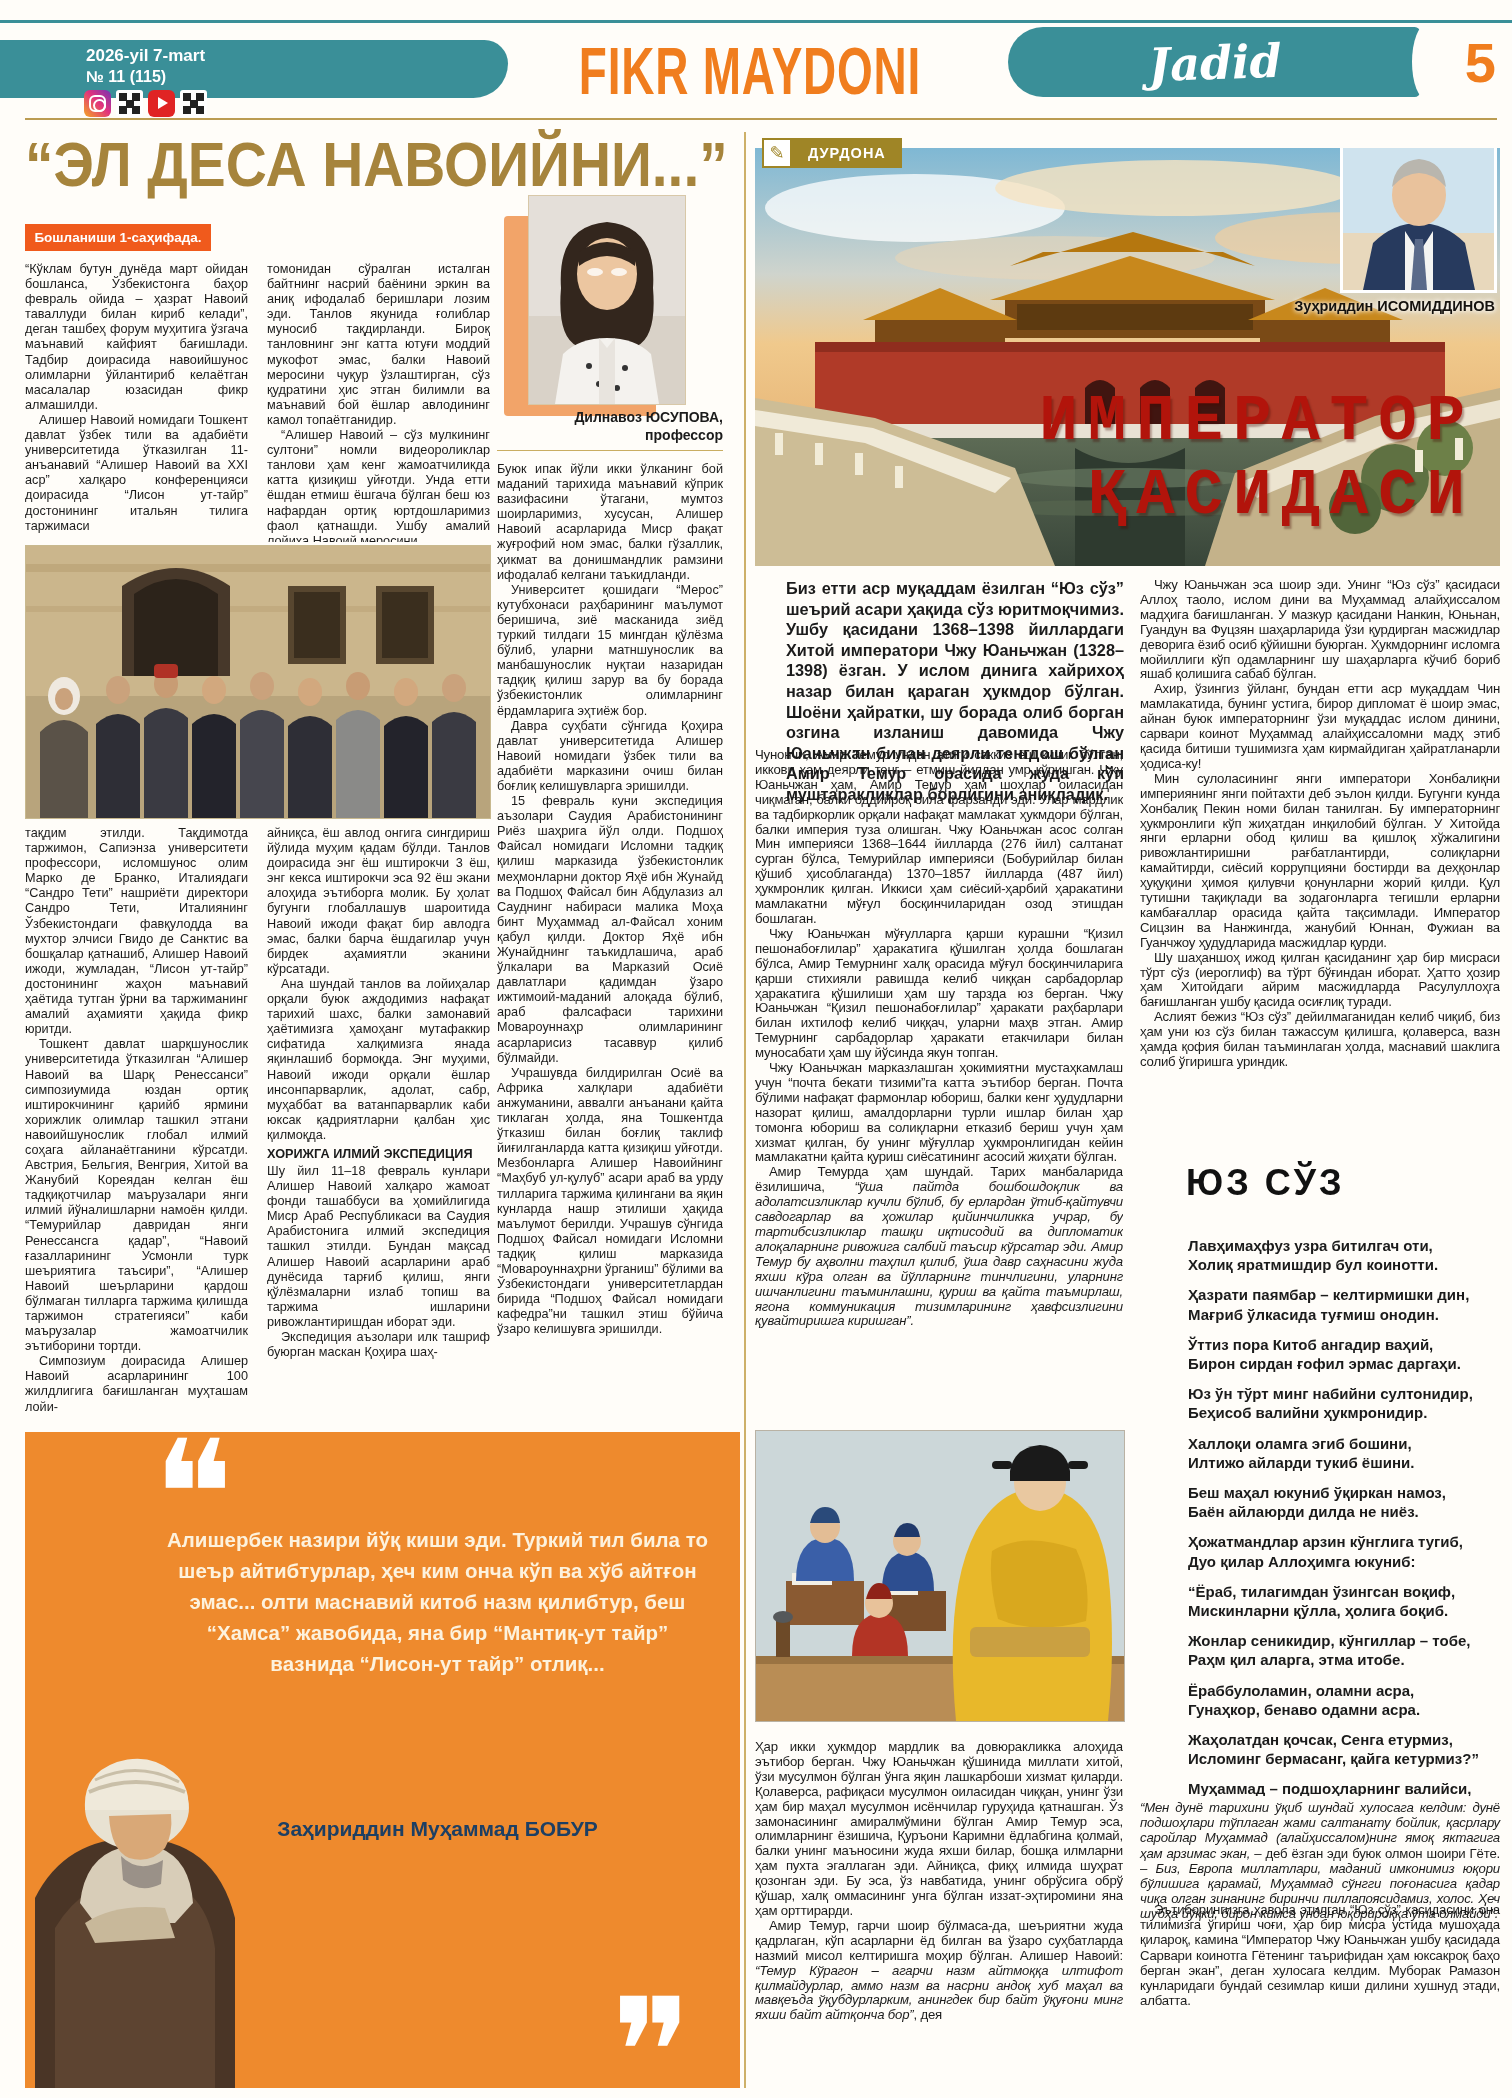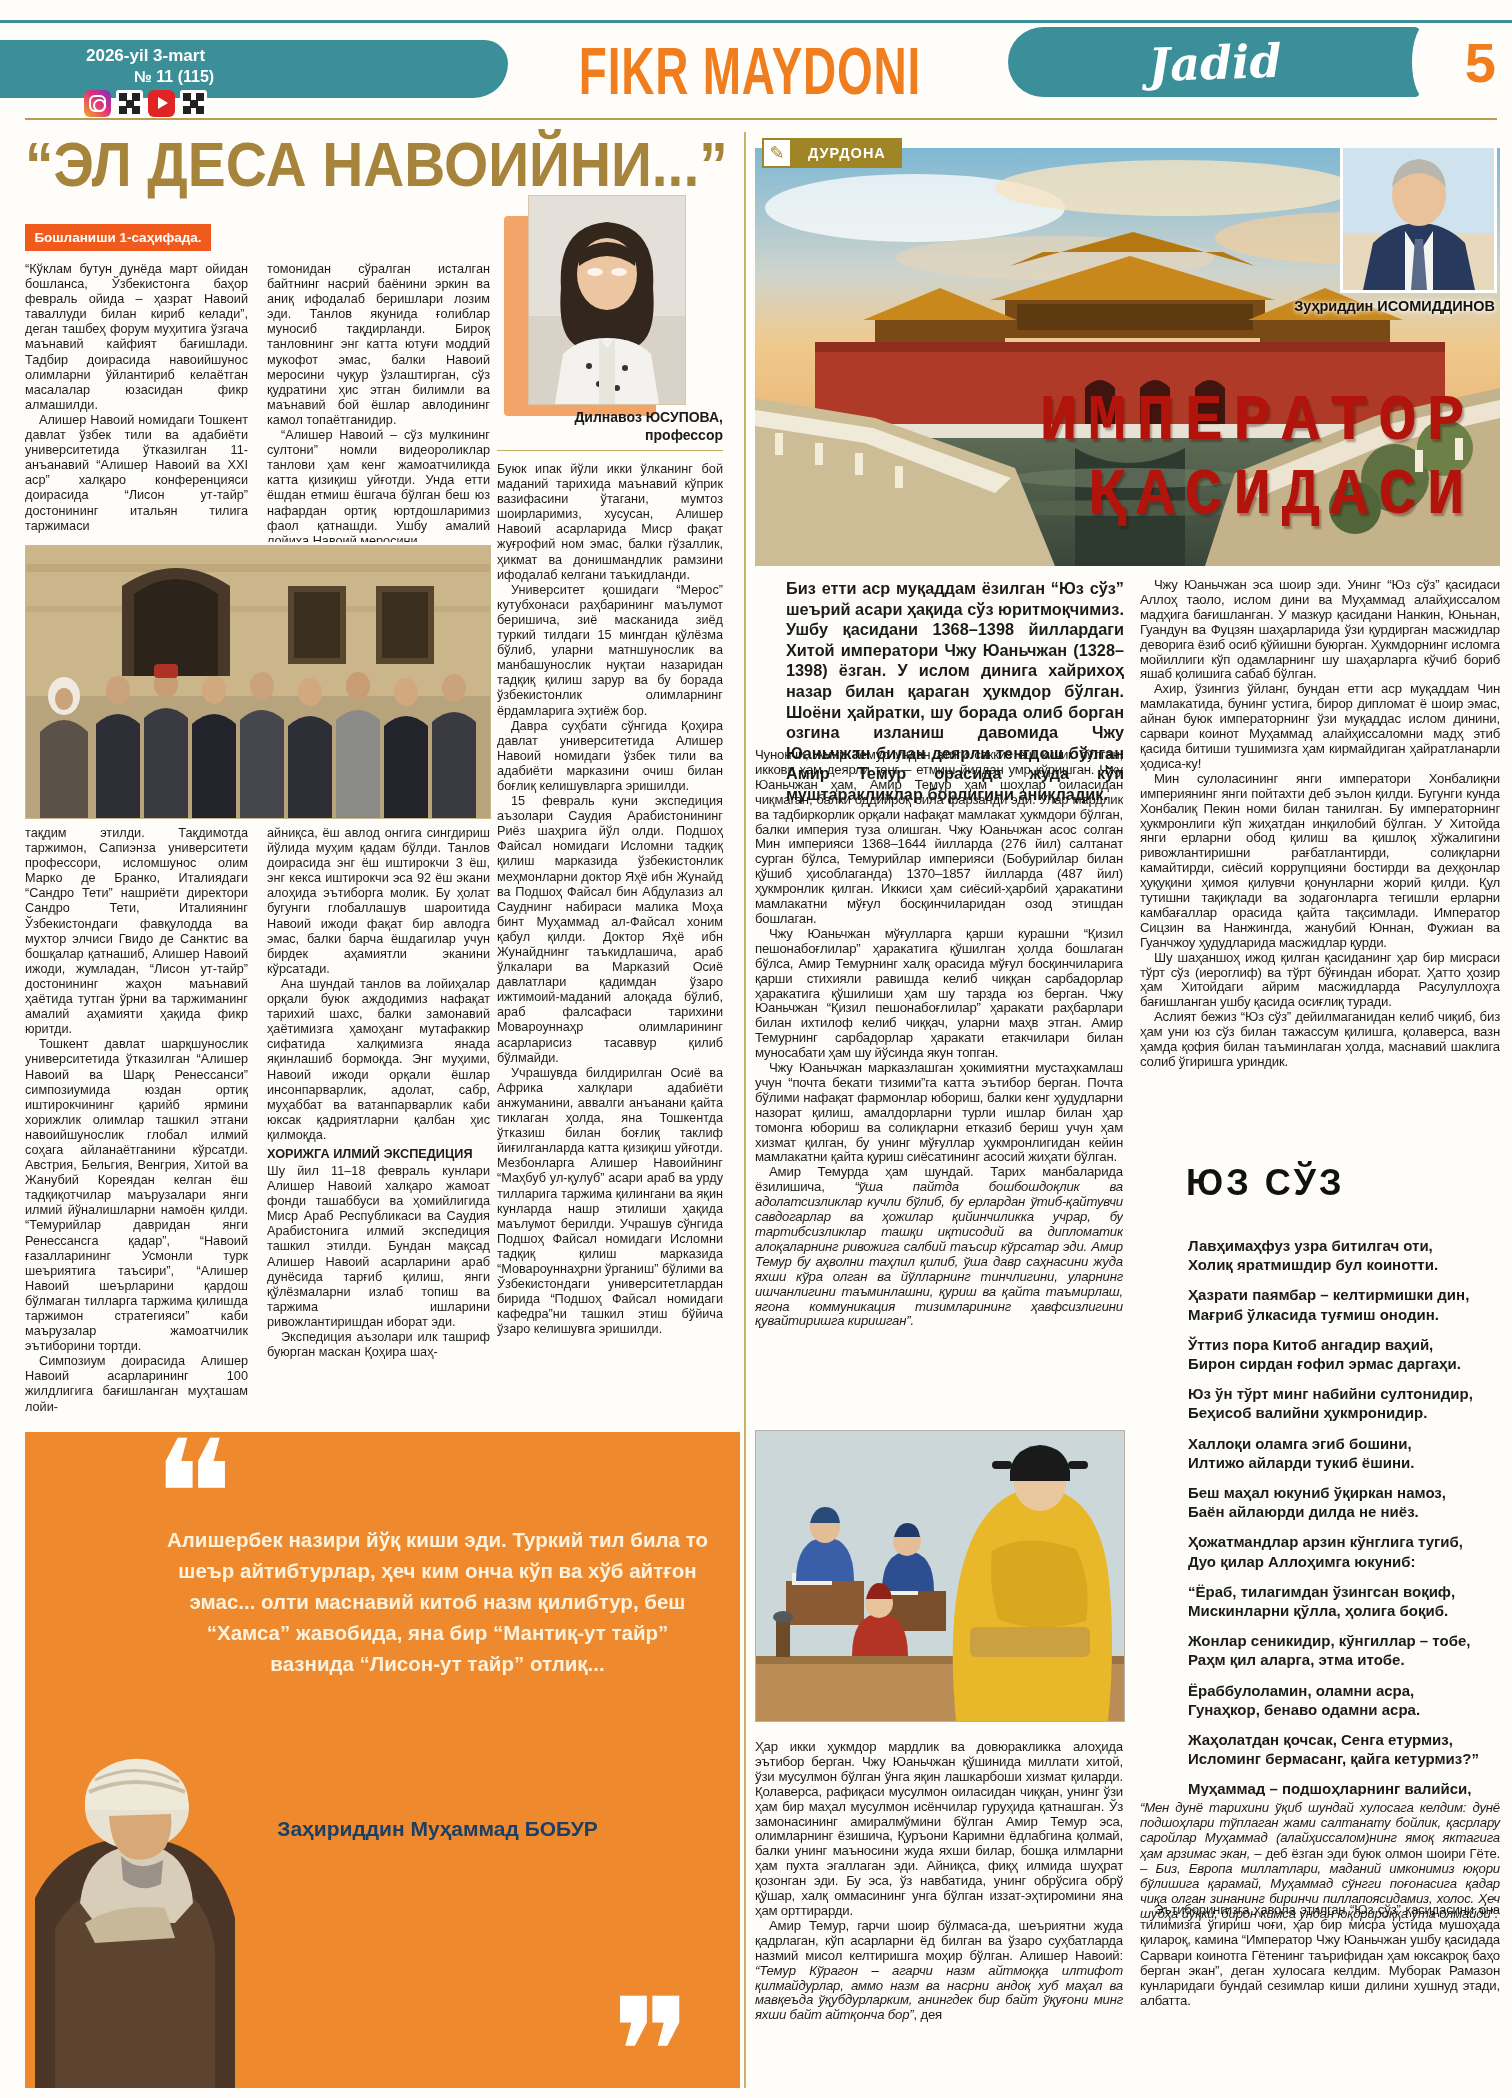--- a/index.html
+++ b/index.html
@@ -9,21 +9,21 @@
   .topline{position:absolute;left:0;top:20px;width:1512px;height:3px;background:#3a8f98;}
   .band-left{position:absolute;left:0;top:40px;width:508px;height:58px;background:#3a8f98;border-radius:0 30px 44px 0;}
   .band-right{position:absolute;left:1008px;top:27px;width:412px;height:70px;background:#3a8f98;border-radius:40px 6px 6px 40px;}
   .masthead{position:absolute;left:470px;top:33px;width:560px;text-align:center;font-size:56px;font-weight:bold;
             color:#f07d1e;transform:scale(.82,1.18);transform-origin:center top;letter-spacing:1px;white-space:nowrap;}
   .logo{position:absolute;left:1100px;top:36px;width:230px;text-align:center;color:#fff;font-family:"DejaVu Serif",serif;
         font-style:italic;font-weight:bold;font-size:46px;transform:rotate(-2deg);}
   .pagenum{position:absolute;right:16px;top:30px;font-size:56px;font-weight:bold;color:#f07d1e;}
   .pgcut{position:absolute;left:1412px;top:24px;width:30px;height:76px;background:#fffdf9;border-radius:50% / 50%;}
   .date1{position:absolute;left:86px;top:46px;color:#fff;font-weight:bold;font-size:17px;}
-  .date2{position:absolute;left:86px;top:68px;color:#fff;font-weight:bold;font-size:16px;margin-left:48px;}
+  .date2{position:absolute;left:86px;top:68px;color:#fff;font-weight:bold;font-size:16px;}
   .icons{position:absolute;left:84px;top:90px;display:flex;gap:5px;}
   .ic{width:27px;height:27px;border-radius:6px;position:relative;}
   .ic-ig{background:linear-gradient(45deg,#f5a623,#e0317e 55%,#7433b5);}
   .ic-ig:before{content:"";position:absolute;inset:5px;border:2px solid #fff;border-radius:6px;}
   .ic-ig:after{content:"";position:absolute;left:9px;top:9px;width:9px;height:9px;border:2px solid #fff;border-radius:50%;}
   .ic-qr{background:#fff;border-radius:3px;}
   .ic-qr:before{content:"";position:absolute;left:3px;top:3px;width:8px;height:8px;background:#222;
        box-shadow:13px 0 0 #222,0 13px 0 #222,13px 13px 0 #222,7px 7px 0 #222;}
   .ic-yt{background:#e02424;border-radius:6px;}
   .ic-yt:before{content:"";position:absolute;left:10px;top:7px;border-left:10px solid #fff;border-top:6px solid transparent;border-bottom:6px solid transparent;}
@@ -92,21 +92,21 @@
 
 <div class="page">
 
   <div class="topline"></div>
   <div class="band-left"></div>
   <div class="band-right"></div>
   <div class="pgcut"></div>
   <div class="masthead">FIKR MAYDONI</div>
   <div class="logo">Jadid</div>
   <div class="pagenum">5</div>
-  <div class="date1">2026-yil 3-mart</div>
+  <div class="date1">2026-yil 7-mart</div>
   <div class="date2">№ 11 (115)</div>
   <div class="icons">
     <div class="ic ic-ig"></div>
     <div class="ic ic-qr"></div>
     <div class="ic ic-yt"></div>
     <div class="ic ic-qr"></div>
   </div>
   <div class="goldrule"></div>
   <div class="vdivider"></div>
 

